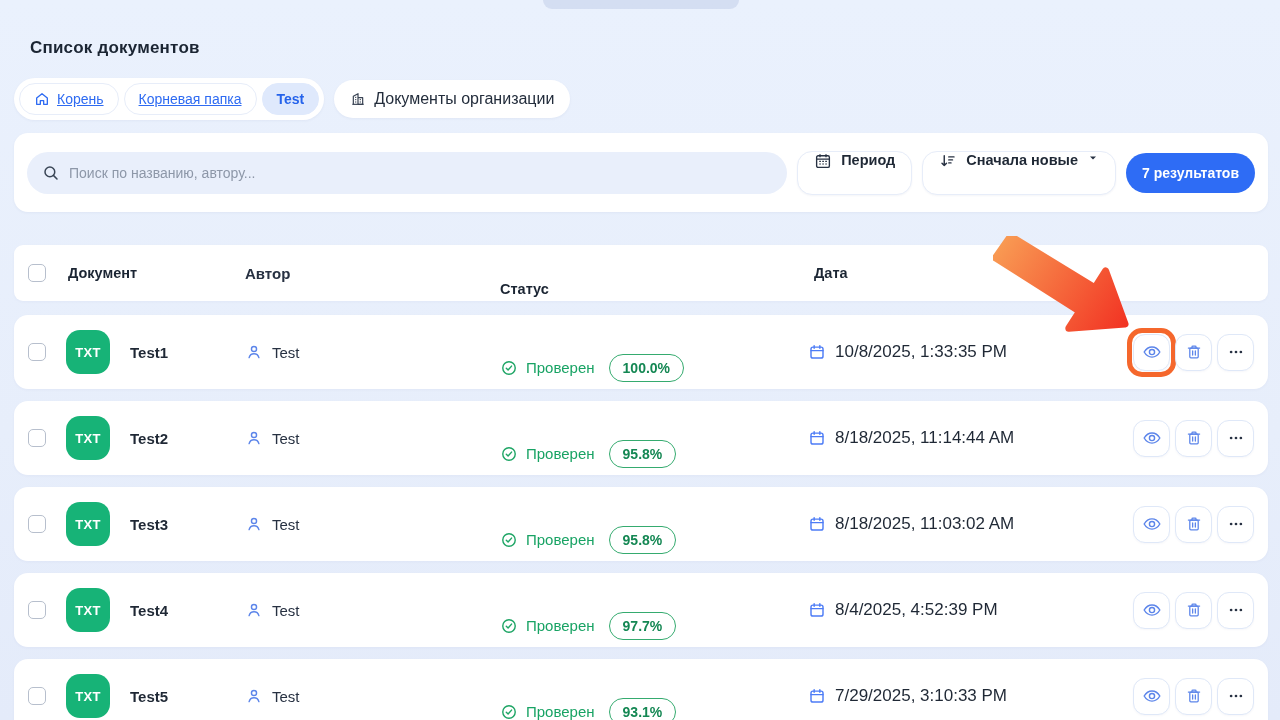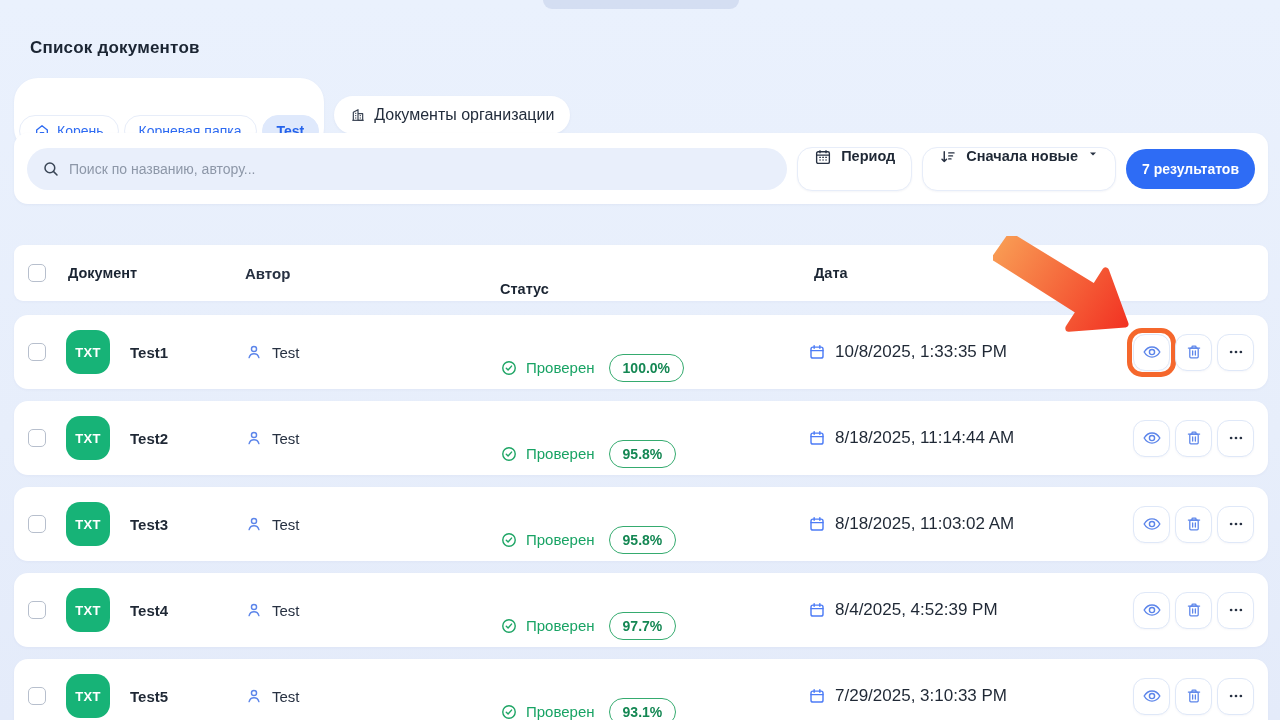--- a/index.html
+++ b/index.html
@@ -18,35 +18,35 @@
     font-size:17px; font-weight:700; color:#1b2533; letter-spacing:.2px;
   }
   
   .crumb-bar{ position:absolute; left:14px; top:78px; display:flex; gap:10px; align-items:center; }
   .crumb-group{
     background:#fff; border-radius:24px; padding:5px; display:flex; gap:5px; align-items:center;
     box-shadow:0 1px 3px rgba(40,60,120,.05);
   }
   .crumb{
     display:flex; align-items:center; gap:7px; padding:7px 14px;
-    border:1px solid #e7edf9; border-radius:18px; background:#fff; cursor:pointer;margin-top:32px;
+    border:1px solid #e7edf9; border-radius:18px; background:#fff; cursor:pointer;
   }
   .crumb a, .crumb-link{ color:#2e6bf2; font-size:14px; font-weight:500; text-decoration:underline; }
   .crumb.active{ background:#dfe9fc; border-color:#dfe9fc; }
   .crumb.active .crumb-link{ color:#2563eb; font-weight:700; text-decoration:none; }
   .org-btn{
     background:#fff; border:none; border-radius:22px; padding:10px 16px;
     display:flex; align-items:center; gap:8px; cursor:pointer;
     box-shadow:0 1px 3px rgba(40,60,120,.05);
     font-size:16px; font-weight:500; color:#232d3c;
     font-family:inherit;
   }
   
   .toolbar-card{
-    position:absolute; left:14px; top:133px; width:1254px; height:71px;
+    position:absolute; left:14px; top:133px; width:1254px; height:79px;
     background:#fff; border-radius:14px; box-shadow:0 1px 3px rgba(40,60,120,.05);
     display:flex; align-items:center; padding:0 13px; gap:10px;
   }
   .search-box{
     flex:1 1 auto; height:42px; background:#e9effb; border-radius:21px;
     display:flex; align-items:center; padding:0 15px; gap:9px;
   }
   .search-box input{
     border:none; outline:none; background:transparent; flex:1; font-size:14px;
     color:#33404f; font-family:inherit;

